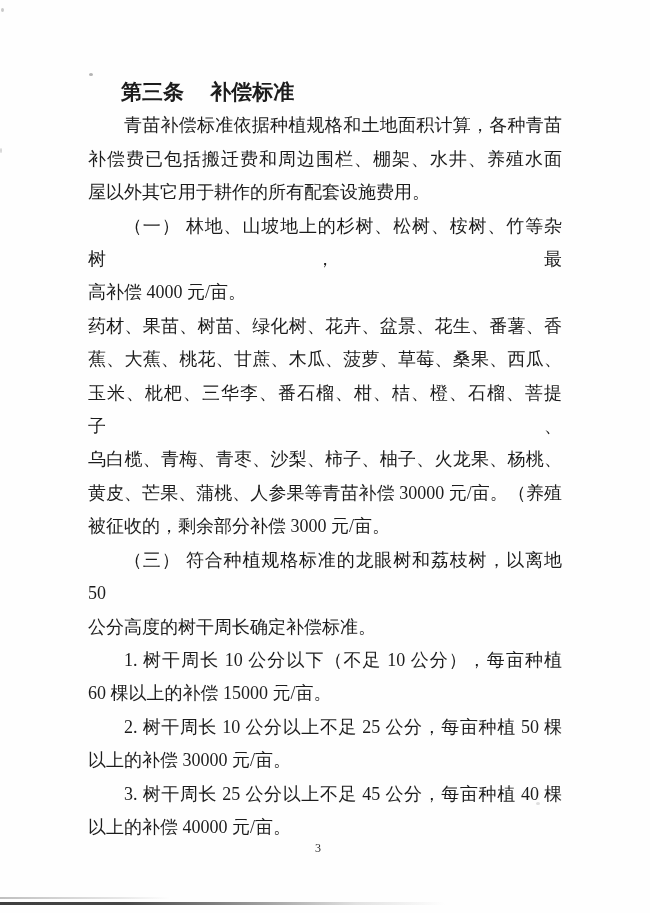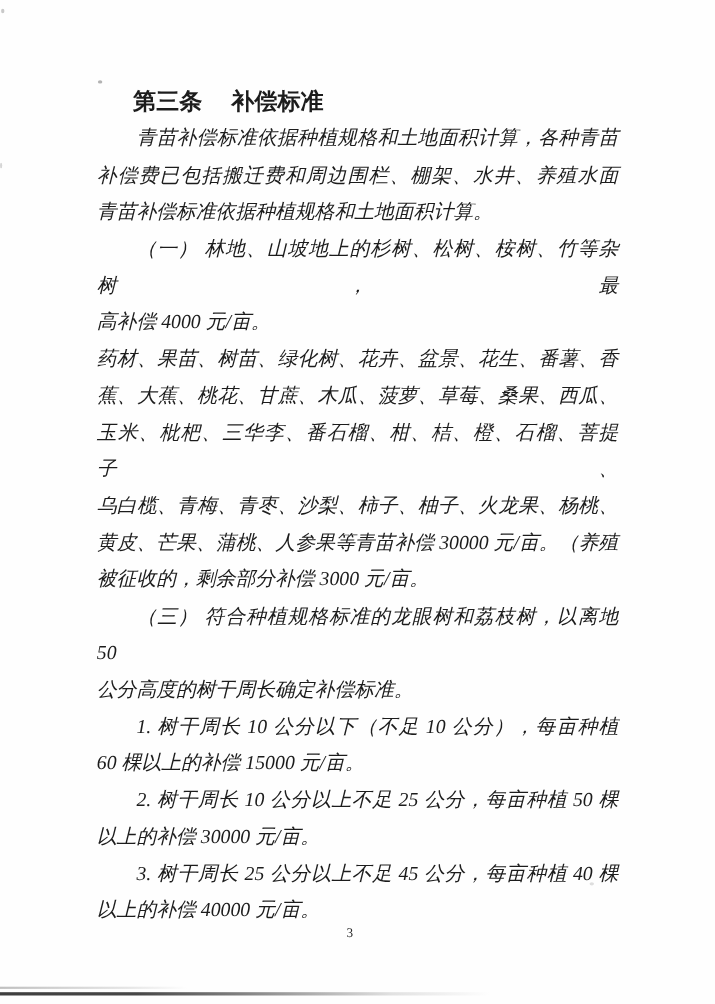--- a/index.html
+++ b/index.html
@@ -31,21 +31,20 @@
     white-space: nowrap;
   }
   .heading .title-part {
     margin-left: 21px;
   }
   .line {
     font-size: 18px;
     line-height: 33.4px;
     text-align: left;
     white-space: normal;
-    font-style: italic;
   }
   .justify {
     text-align: justify;
     text-align-last: justify;
   }
   .indent {
     text-indent: 36px;
   }
   .page-number {
     position: absolute;
@@ -94,21 +93,21 @@
 
   <div class="content">
 
     <div class="heading">
       <span>第三条</span>
       <span class="title-part">补偿标准</span>
     </div>
 
     <div class="line indent justify">青苗补偿标准依据种植规格和土地面积计算，各种青苗</div>
     <div class="line justify">补偿费已包括搬迁费和周边围栏、棚架、水井、养殖水面</div>
-    <div class="line">青苗补偿标准依据种植规格和土地面积计算。</div>
+    <div class="line">屋以外其它用于耕作的所有配套设施费用。</div>
     <div class="line indent justify">（一） 林地、山坡地上的杉树、松树、桉树、竹等杂树，最</div>
     <div class="line">高补偿 4000 元/亩。</div>
     <div class="line justify">药材、果苗、树苗、绿化树、花卉、盆景、花生、番薯、香</div>
     <div class="line justify">蕉、大蕉、桃花、甘蔗、木瓜、菠萝、草莓、桑果、西瓜、</div>
     <div class="line justify">玉米、枇杷、三华李、番石榴、柑、桔、橙、石榴、菩提子、</div>
     <div class="line justify">乌白榄、青梅、青枣、沙梨、柿子、柚子、火龙果、杨桃、</div>
     <div class="line justify">黄皮、芒果、蒲桃、人参果等青苗补偿 30000 元/亩。（养殖</div>
     <div class="line">被征收的，剩余部分补偿 3000 元/亩。</div>
     <div class="line indent justify">（三） 符合种植规格标准的龙眼树和荔枝树，以离地 50</div>
     <div class="line">公分高度的树干周长确定补偿标准。</div>

